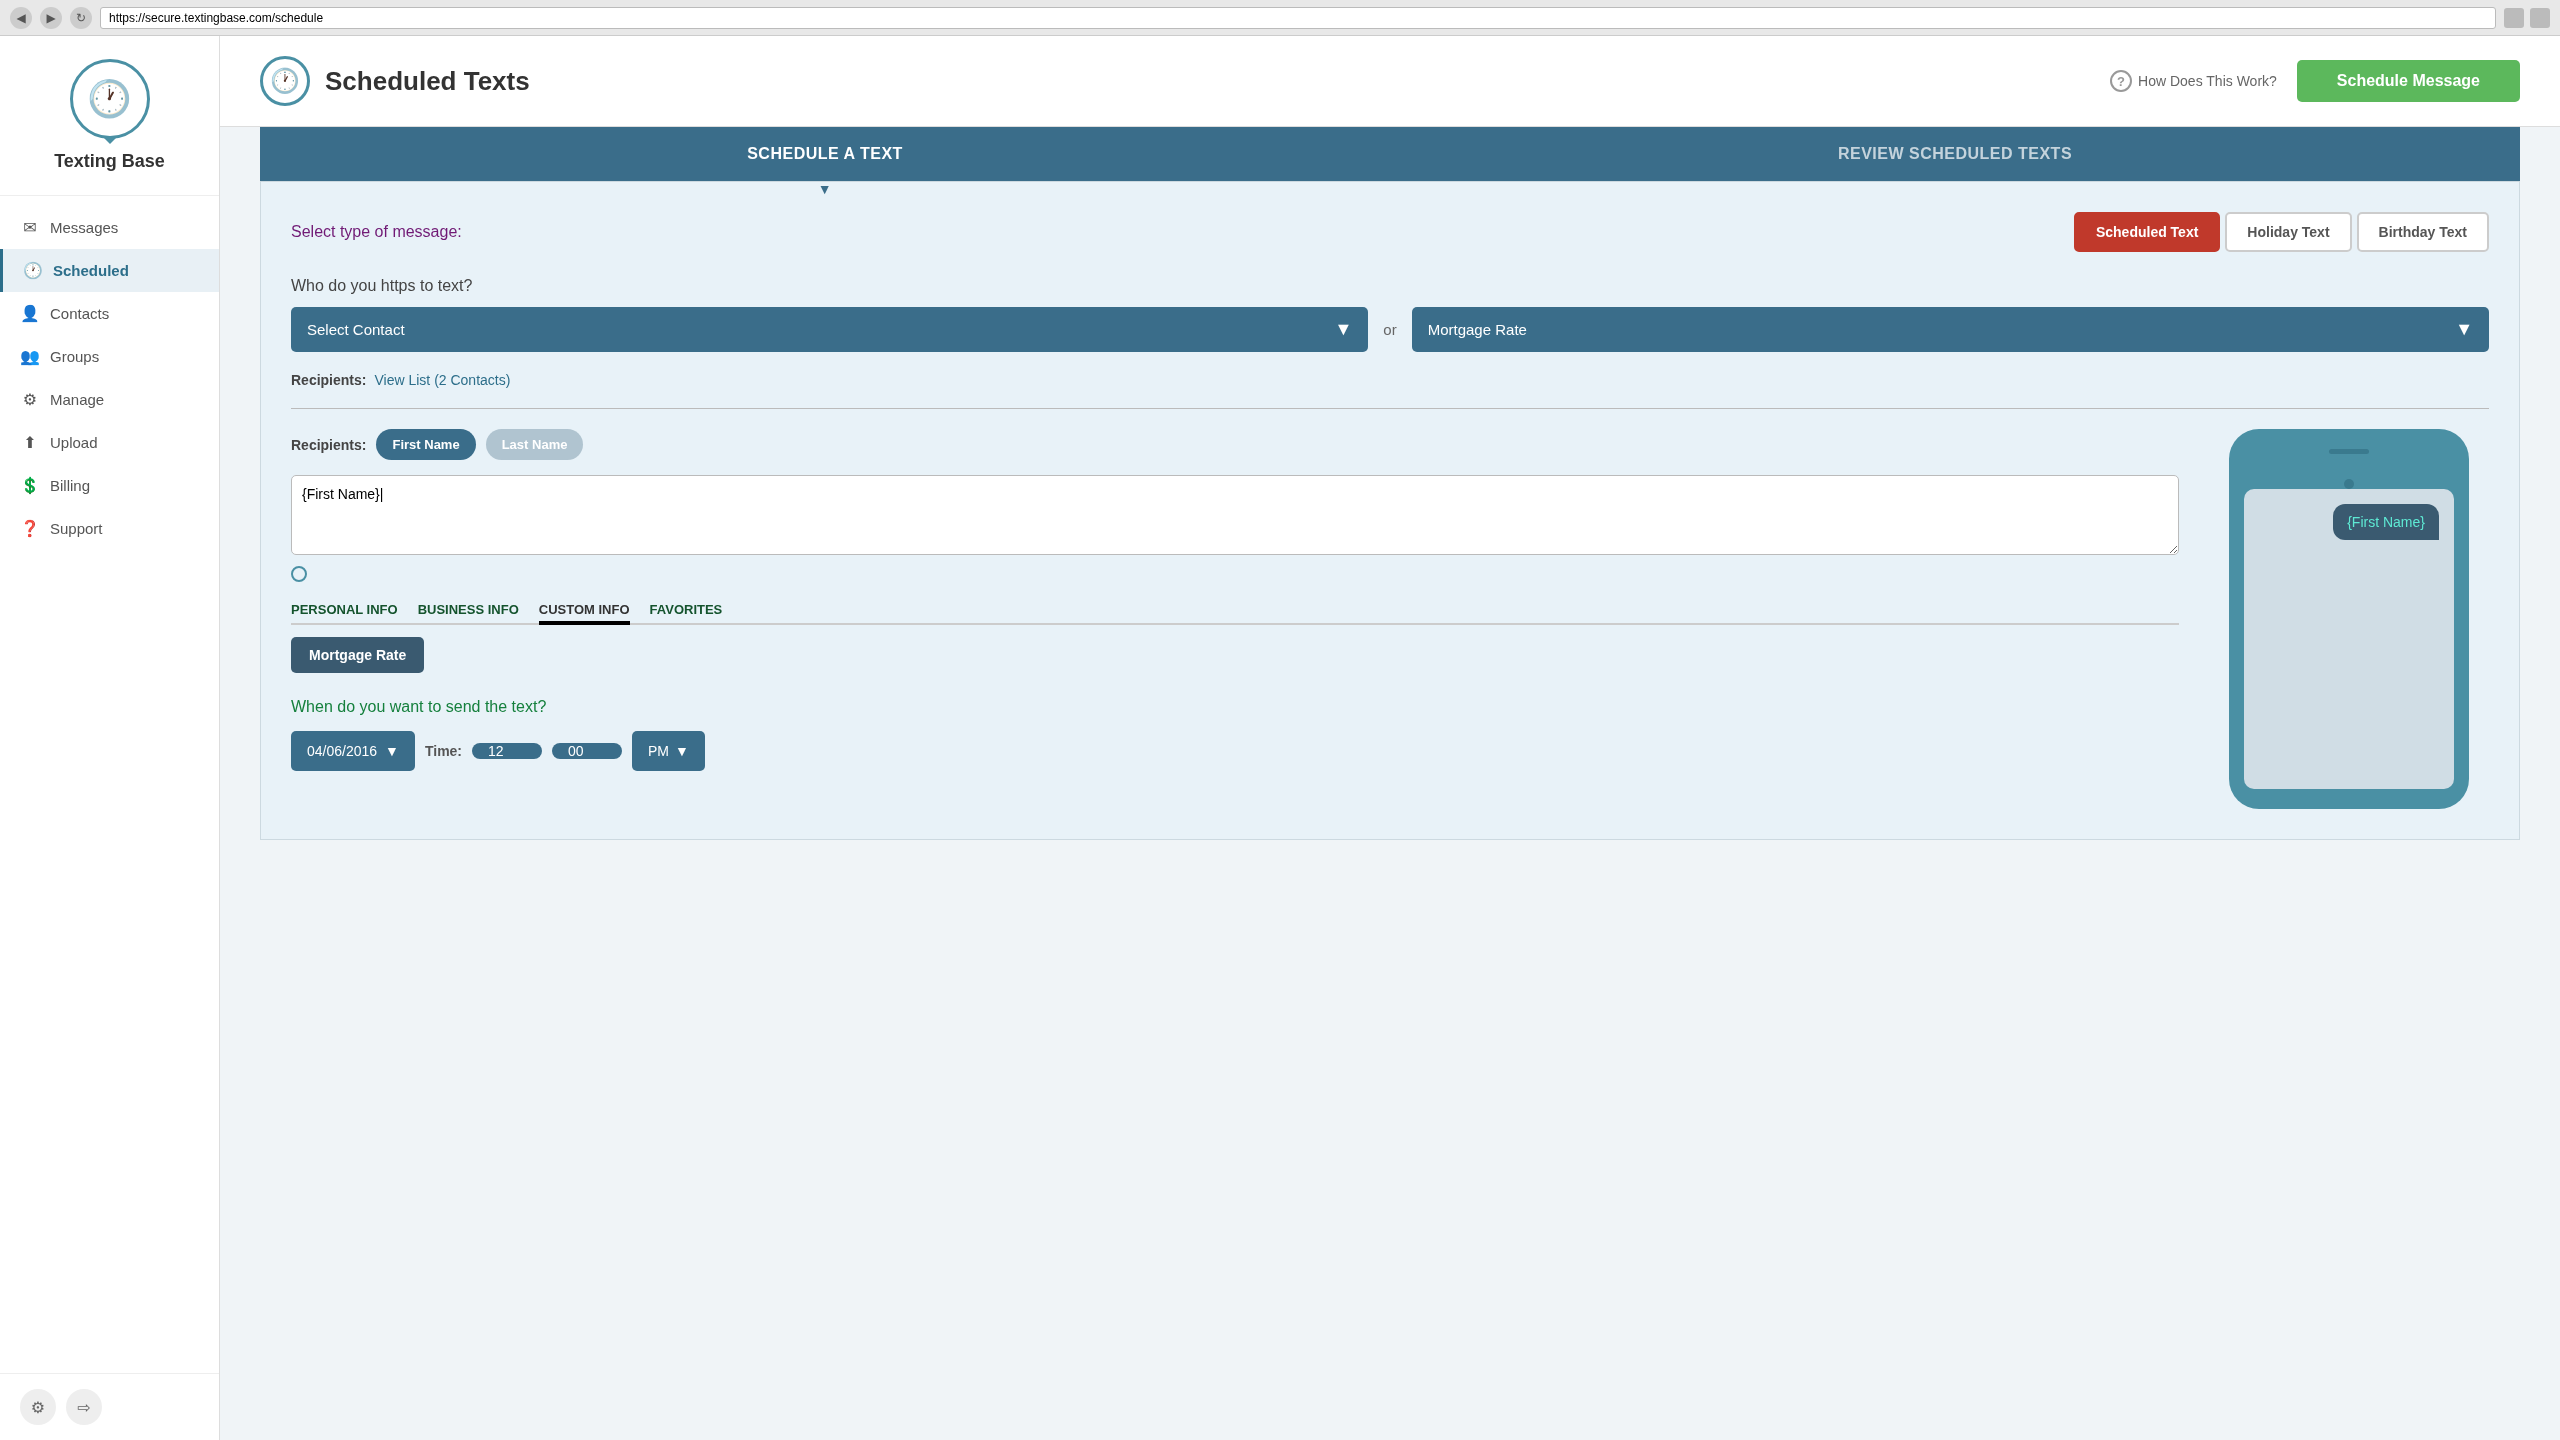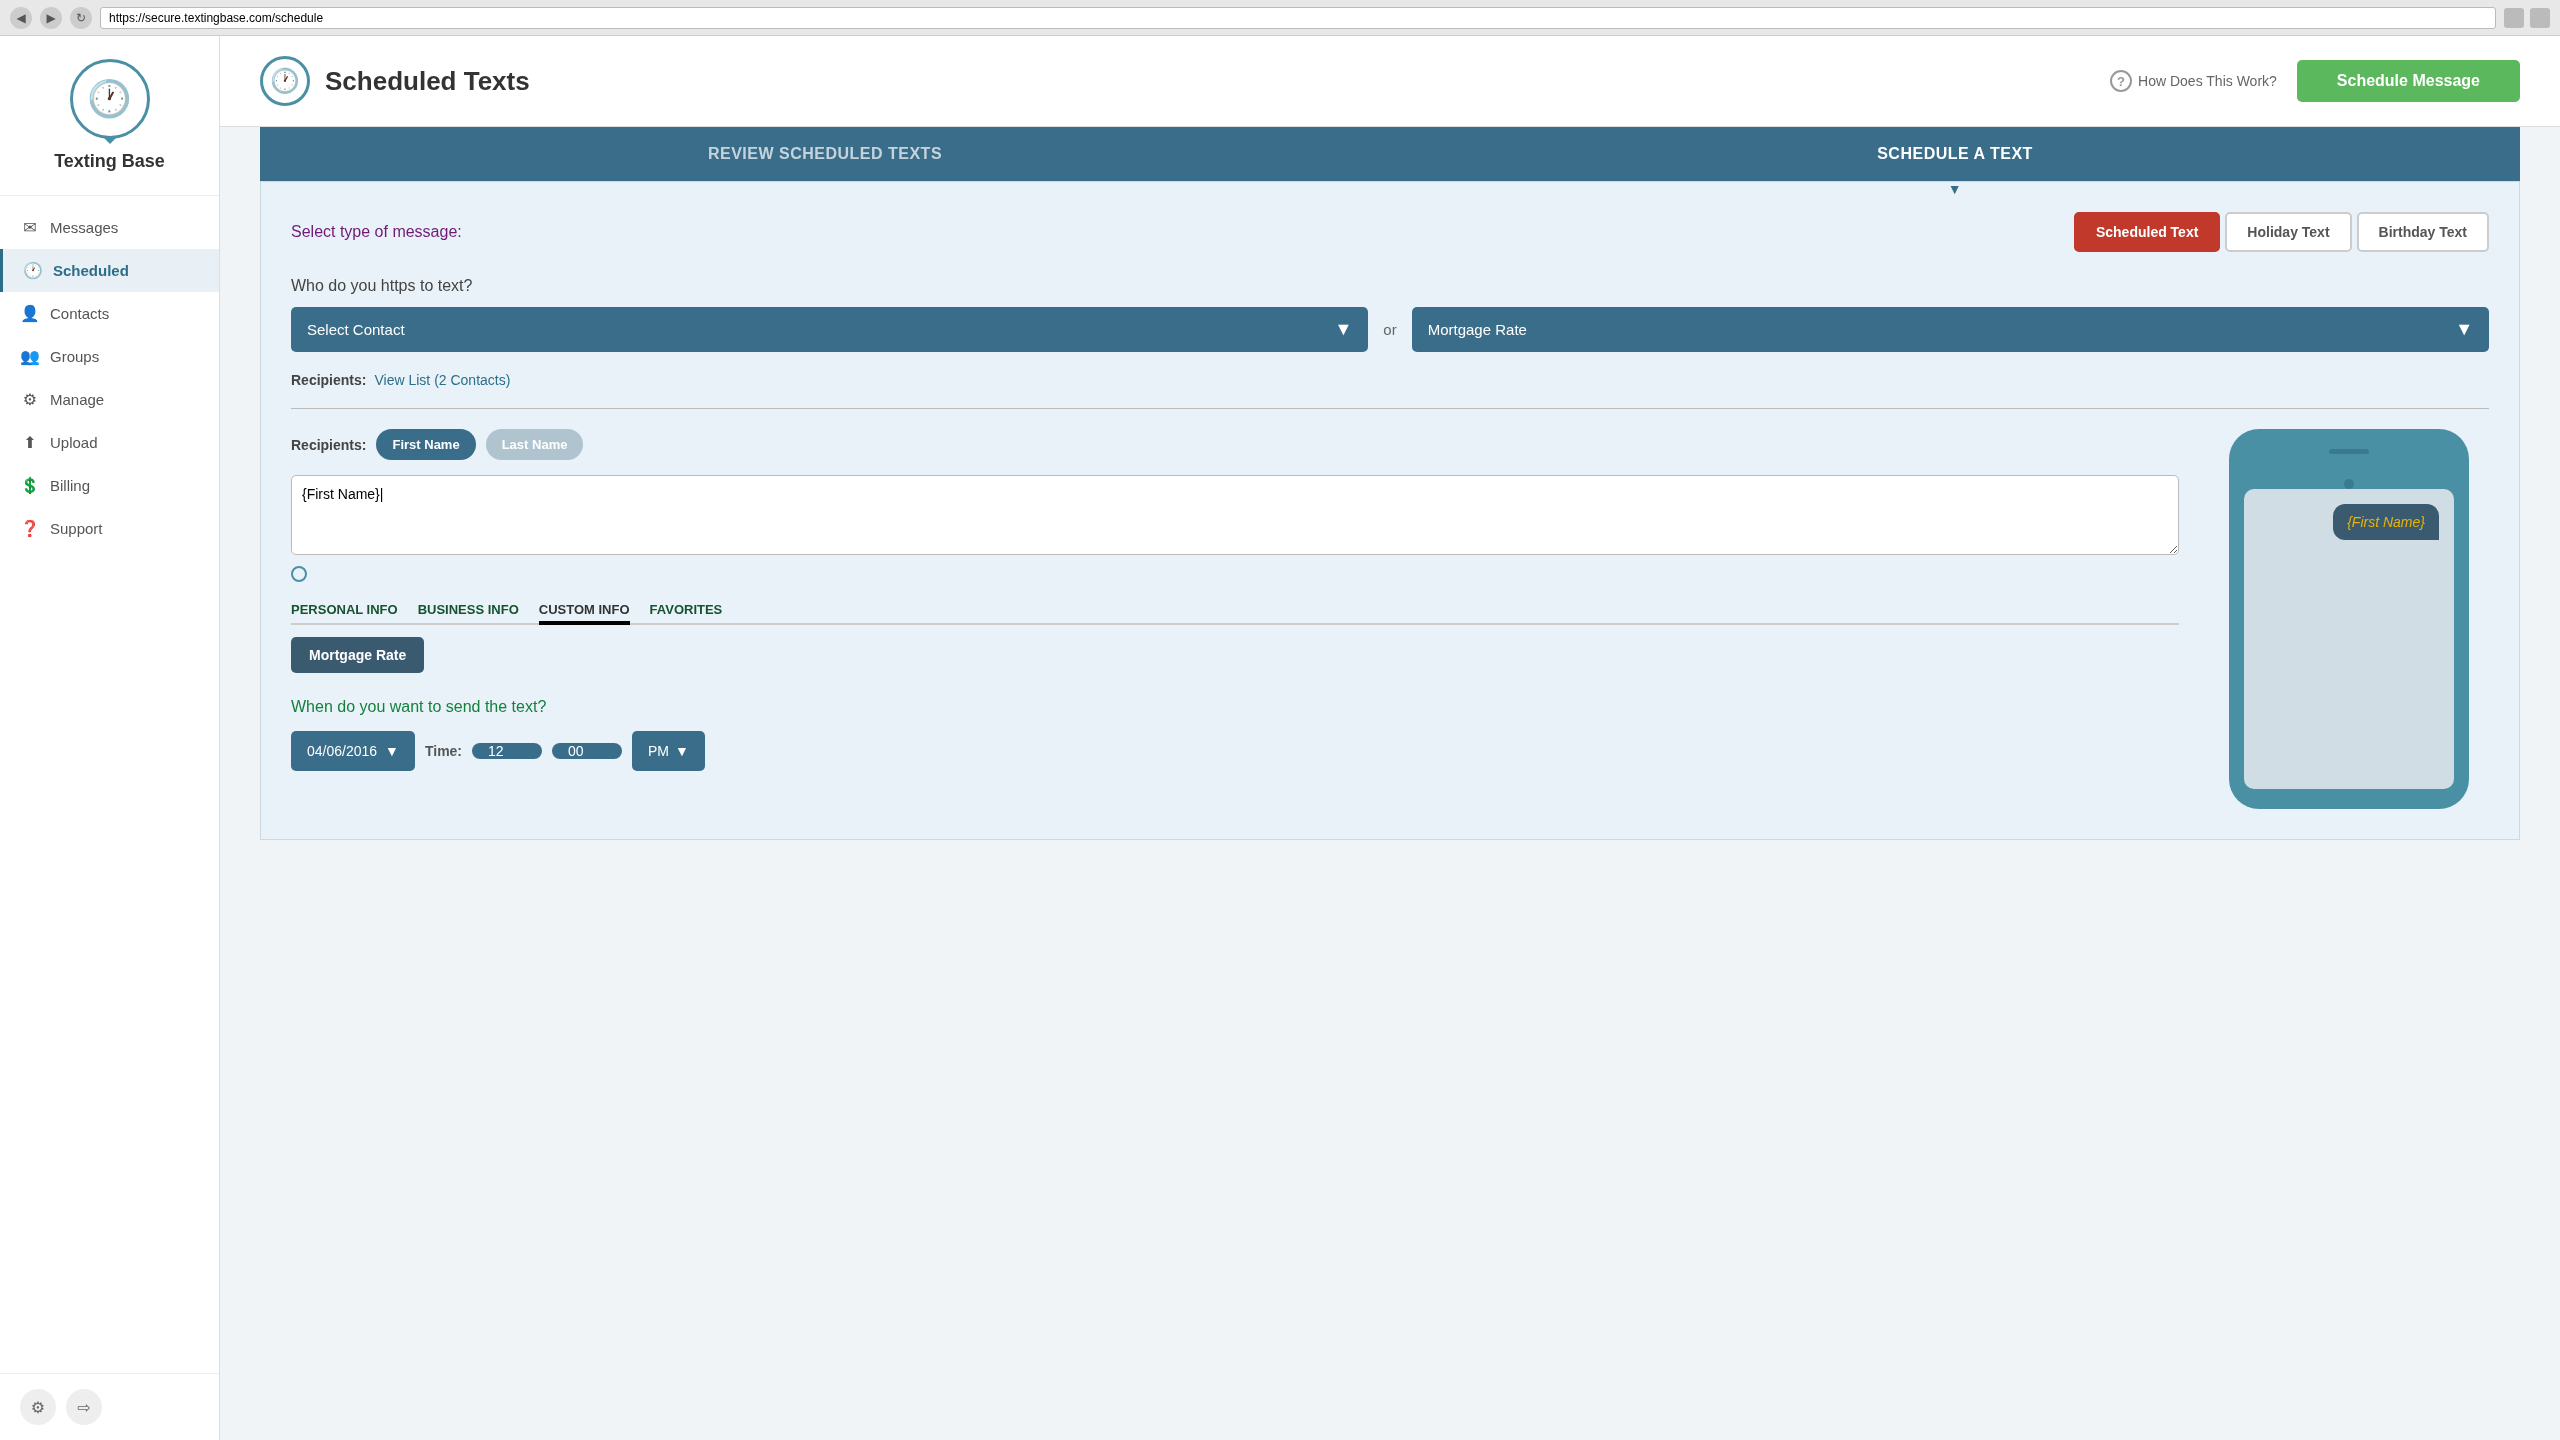--- a/index.html
+++ b/index.html
@@ -262,22 +262,22 @@
     .phone-speaker {
       width: 40px; height: 5px; background: #3a7a8e;
       border-radius: 3px; margin-bottom: 15px;
     }
     .phone-screen {
       width: 100%; background: #d0dde5; border-radius: 10px;
       flex: 1; min-height: 280px; padding: 15px;
       display: flex; align-items: flex-start; justify-content: flex-end;
     }
     .message-bubble {
-      background: #3a5a70; color: #eab308; padding: 10px 14px;
-      border-radius: 12px 12px 0 12px; font-size: 14px; max-width: 80%; font-style: italic;
+      background: #3a5a70; color: #5eead4; padding: 10px 14px;
+      border-radius: 12px 12px 0 12px; font-size: 14px; max-width: 80%;
     }
     .phone-dot {
       width: 10px; height: 10px; background: #3a7a8e;
       border-radius: 50%; margin-top: 10px;
     }
   </style>
 </head>
 <body>
 
 <div class="browser-bar">
@@ -362,22 +362,22 @@
           <div class="help-circle">?</div>
           <span>How Does This Work?</span>
         </a>
         <button class="schedule-btn">Schedule Message</button>
       </div>
     </div>
 
     <div class="content-area">
 
       <div class="tab-bar">
+        <div class="tab active">SCHEDULE A TEXT</div>
         <div class="tab">REVIEW SCHEDULED TEXTS</div>
-        <div class="tab active">SCHEDULE A TEXT</div>
       </div>
 
       <div class="form-panel">
 
         <div class="message-type-row">
           <span class="message-type-label">Select type of message:</span>
           <div class="message-type-buttons">
             <button class="type-btn active">Scheduled Text</button>
             <button class="type-btn inactive">Holiday Text</button>
             <button class="type-btn inactive">Birthday Text</button>

